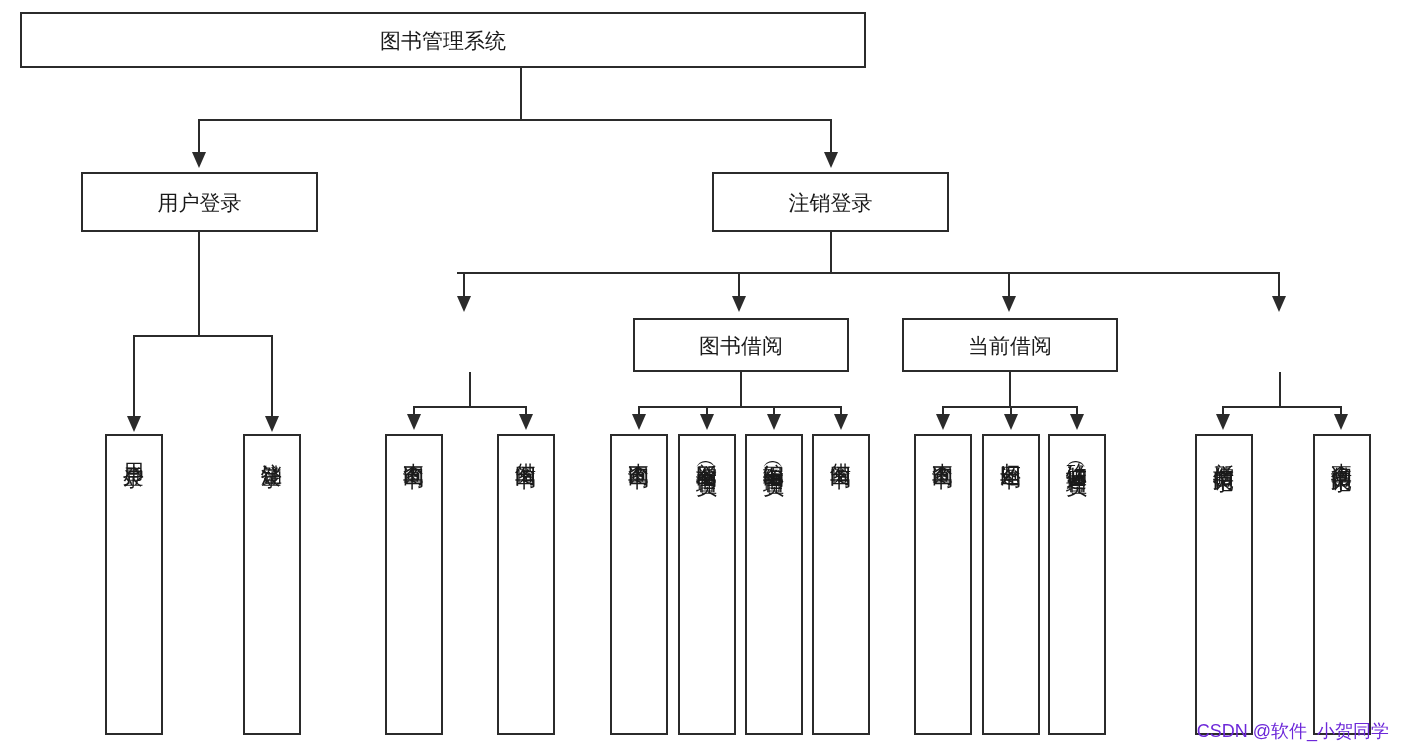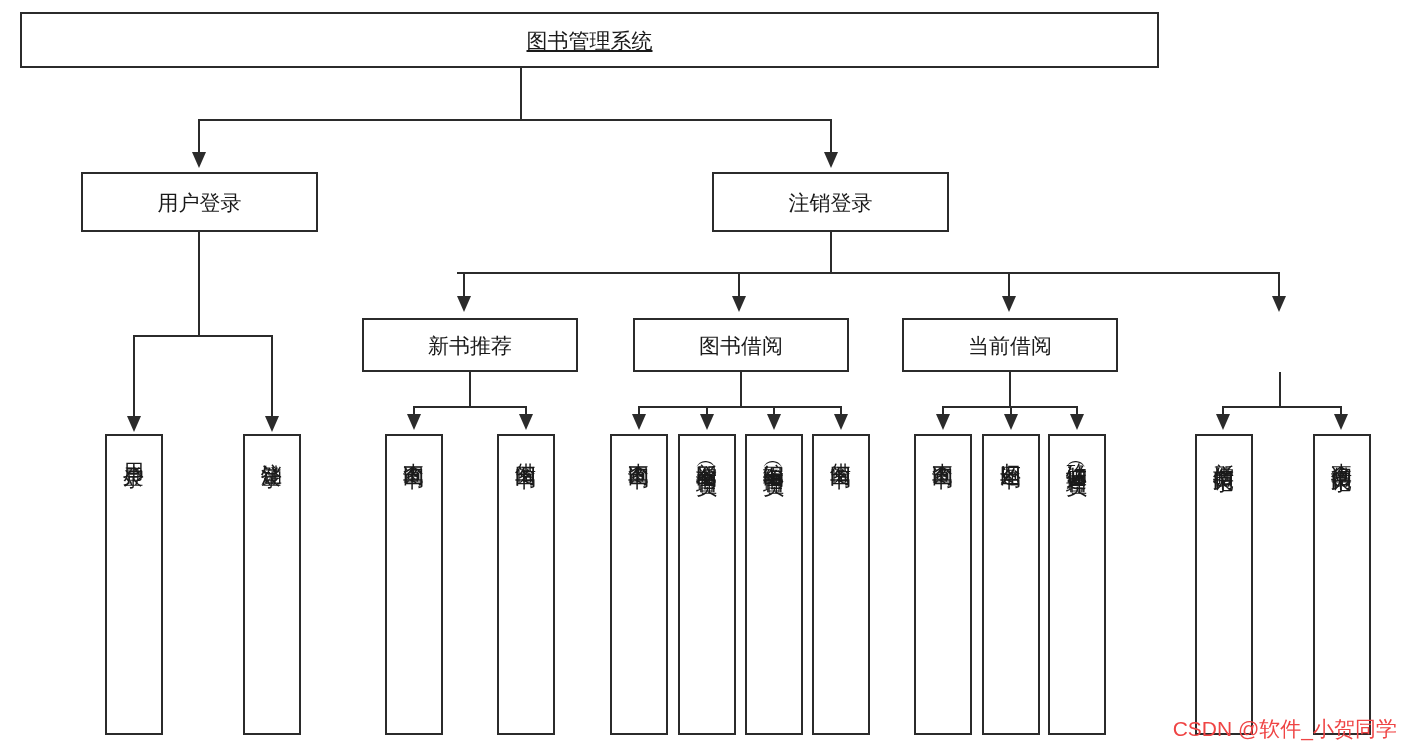--- a/index.html
+++ b/index.html
@@ -50,34 +50,34 @@
   .arrow{
     position:absolute;
     width:0;height:0;
     border-left:7px solid transparent;
     border-right:7px solid transparent;
     border-top:16px solid #2b2b2b;
   }
   
   #watermark{
     position:absolute;
-    right:8px;
+    right:16px;
     bottom:4px;
-    font-size:21px;
-    color:#ef4444;
+    font-size:18px;
+    color:#6d28d9;
     white-space:nowrap;
     font-family:"Liberation Sans","DejaVu Sans",sans-serif;
   }
 </style>
 </head>
 <body>
 
 <div id="canvas">
 
-  <div class="node h" style="left:20px;top:12px;width:1139px;height:56px;text-decoration:underline;">
+  <div class="node h" style="left:20px;top:12px;width:846px;height:56px;">
     <span class="htext">图书管理系统</span>
   </div>
 
   <div class="ln lnv" style="left:520px;top:68px;width:2px;height:52px;"></div>
 
   <div class="ln lnh" style="left:198px;top:119px;width:634px;height:2px;"></div>
 
   <div class="ln lnv" style="left:198px;top:119px;width:2px;height:36px;"></div>
   <div class="arrow" style="left:192px;top:152px;"></div>
 
@@ -107,23 +107,20 @@
 
   <div class="ln lnv" style="left:738px;top:272px;width:2px;height:26px;"></div>
   <div class="arrow" style="left:732px;top:296px;"></div>
 
   <div class="ln lnv" style="left:1008px;top:272px;width:2px;height:26px;"></div>
   <div class="arrow" style="left:1002px;top:296px;"></div>
 
   <div class="ln lnv" style="left:1278px;top:272px;width:2px;height:26px;"></div>
   <div class="arrow" style="left:1272px;top:296px;"></div>
 
-  <div class="node h" style="left:362px;top:318px;width:216px;height:54px;">
-    <span class="htext">新书推荐</span>
-  </div>
   <div class="node h" style="left:633px;top:318px;width:216px;height:54px;">
     <span class="htext">图书借阅</span>
   </div>
   <div class="node h" style="left:902px;top:318px;width:216px;height:54px;">
     <span class="htext">当前借阅</span>
   </div>
 
   <div class="ln lnv" style="left:469px;top:372px;width:2px;height:36px;"></div>
   <div class="ln lnh" style="left:413px;top:406px;width:114px;height:2px;"></div>
   <div class="ln lnv" style="left:413px;top:406px;width:2px;height:14px;"></div>

